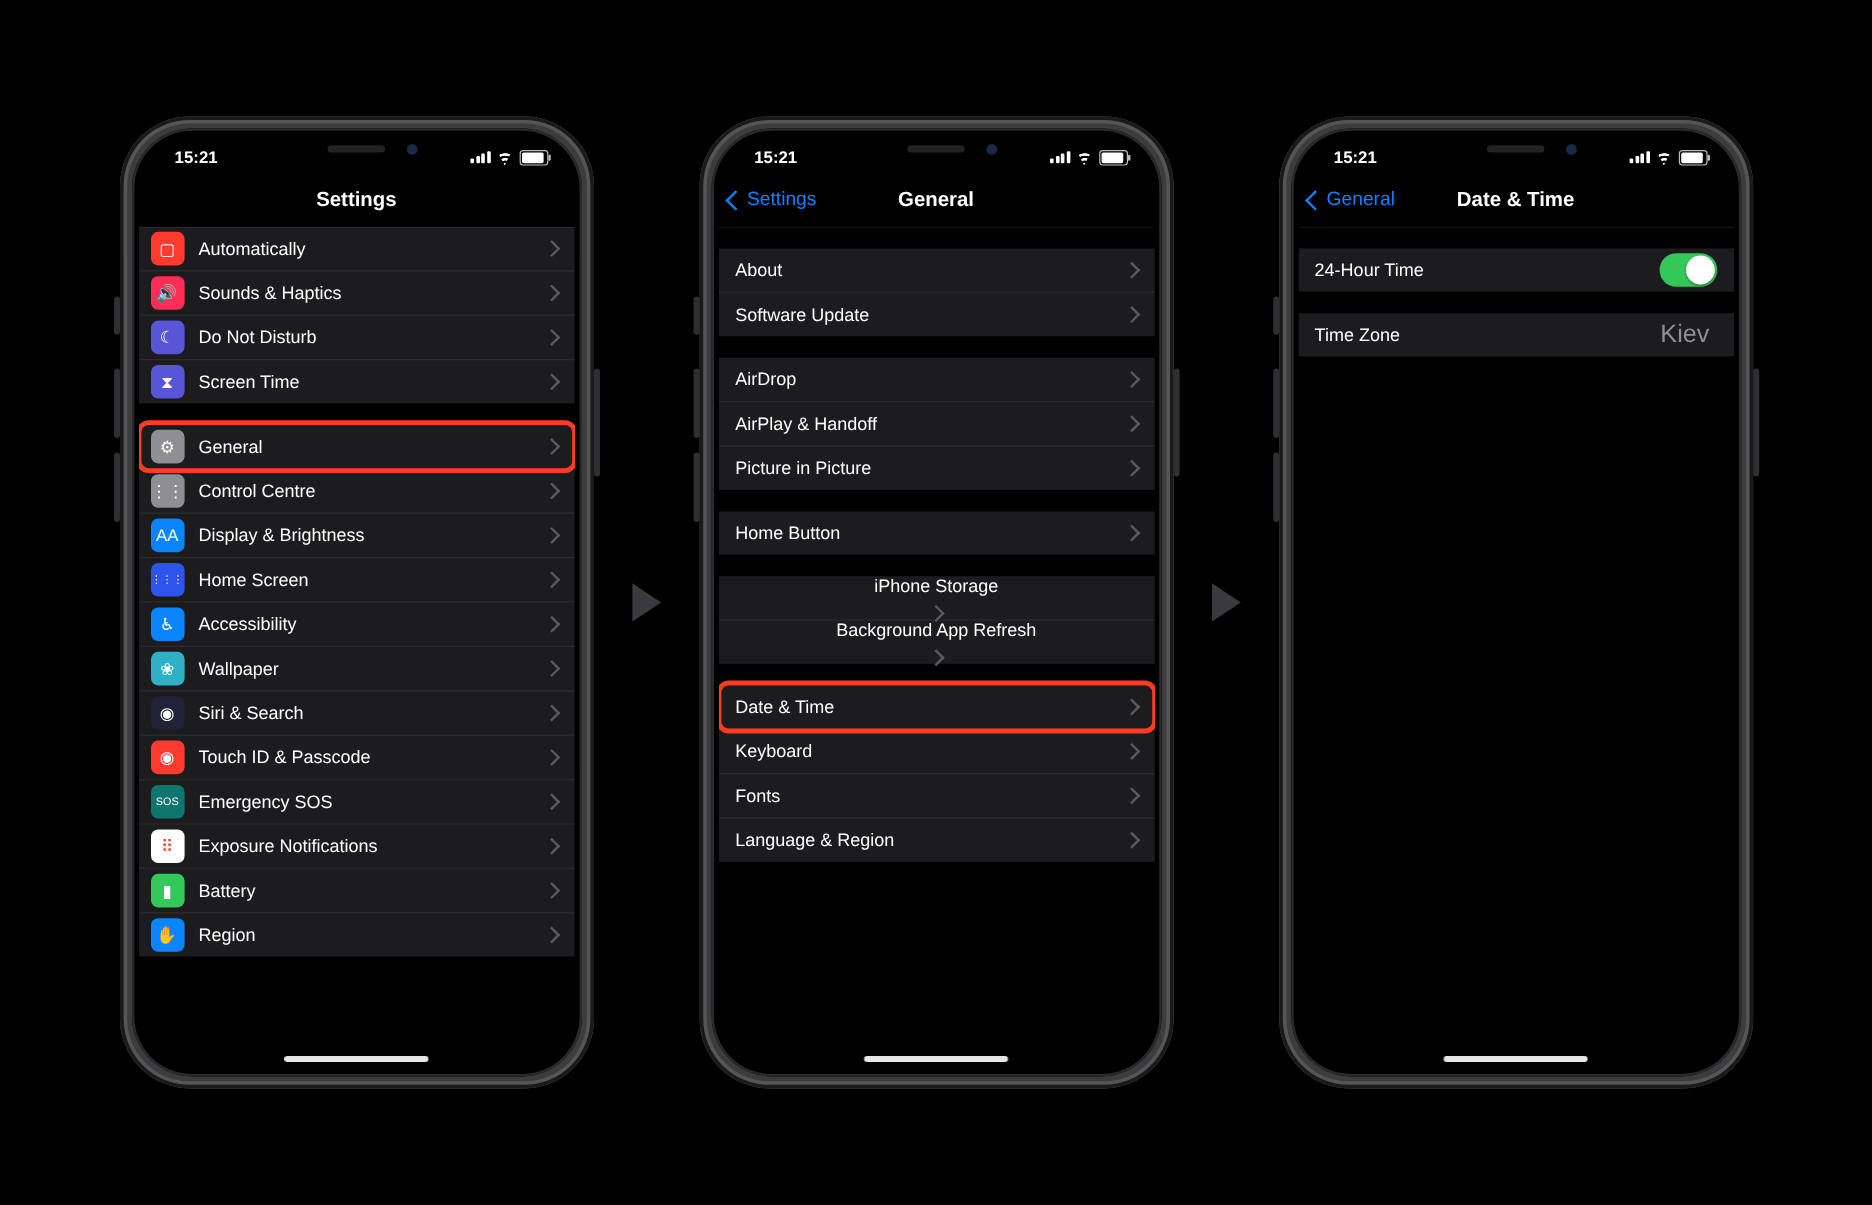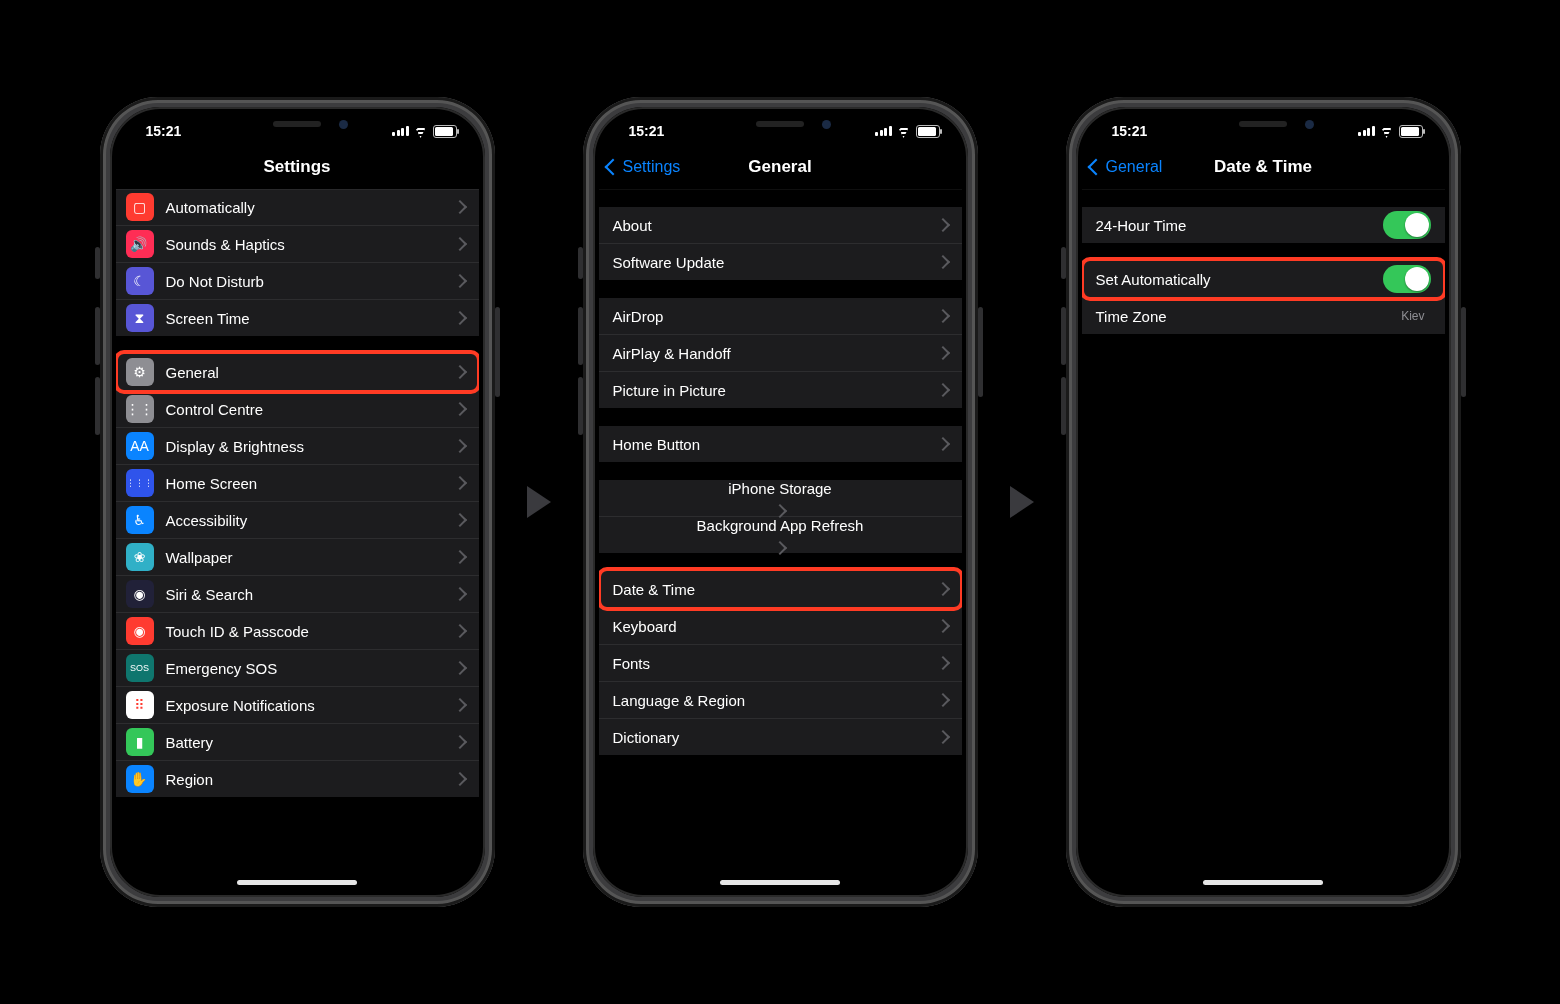--- a/index.html
+++ b/index.html
@@ -176,21 +176,21 @@
   .icon {
     width: 28px; height: 28px;
     border-radius: 6px;
     display: flex; align-items: center; justify-content: center;
     margin-right: 12px;
     font-size: 14px;
     color: #fff;
     flex-shrink: 0;
   }
   .label { flex: 1; font-size: 15px; color: #fff; }
-  .value { font-size: 12px; color: #8e8e93; margin-right: 6px;}
+  .value { font-size: 21px; color: #8e8e93; margin-right: 6px;}
   .chevr {
     width: 8px; height: 8px;
     border-top: 2px solid #5a5a5e;
     border-right: 2px solid #5a5a5e;
     transform: rotate(45deg);
     flex-shrink: 0;
   }
   .toggle {
     position: relative;
     width: 48px; height: 28px;
@@ -460,25 +460,20 @@
             <div class="row " style="position:relative;">
 
             <span class="label">Fonts</span>
             <span class="chevr"></span>
           </div>
             <div class="row " style="position:relative;">
 
             <span class="label">Language &amp; Region</span>
             <span class="chevr"></span>
           </div>
-            <div class="row " style="position:relative;">
-
-            <span class="label">Dictionary</span>
-            <span class="chevr"></span>
-          </div>
           </div>
         </div>
         <div class="home-indicator"></div>
       </div>
   </div>
 
   <div class="arrow"></div>
 
   <div class="phone">
     <div class="side-btn l1"></div>
@@ -517,28 +512,20 @@
             <div class="row " style="position:relative;">
 
             <span class="label">24-Hour Time</span>
             <div class="toggle">
                 <div class="knob"></div>
               </div>
           </div>
           </div>
           <div class="group ">
             <div class="row " style="position:relative;">
-            <div class="highlight" style="inset:-4px -2px;"></div>
-
-            <span class="label">Set Automatically</span>
-            <div class="toggle">
-                <div class="knob"></div>
-              </div>
-          </div>
-            <div class="row " style="position:relative;">
 
             <span class="label">Time Zone</span>
             <span class="value">Kiev</span>
           </div>
           </div>
         </div>
         <div class="home-indicator"></div>
       </div>
   </div>
 </div>

